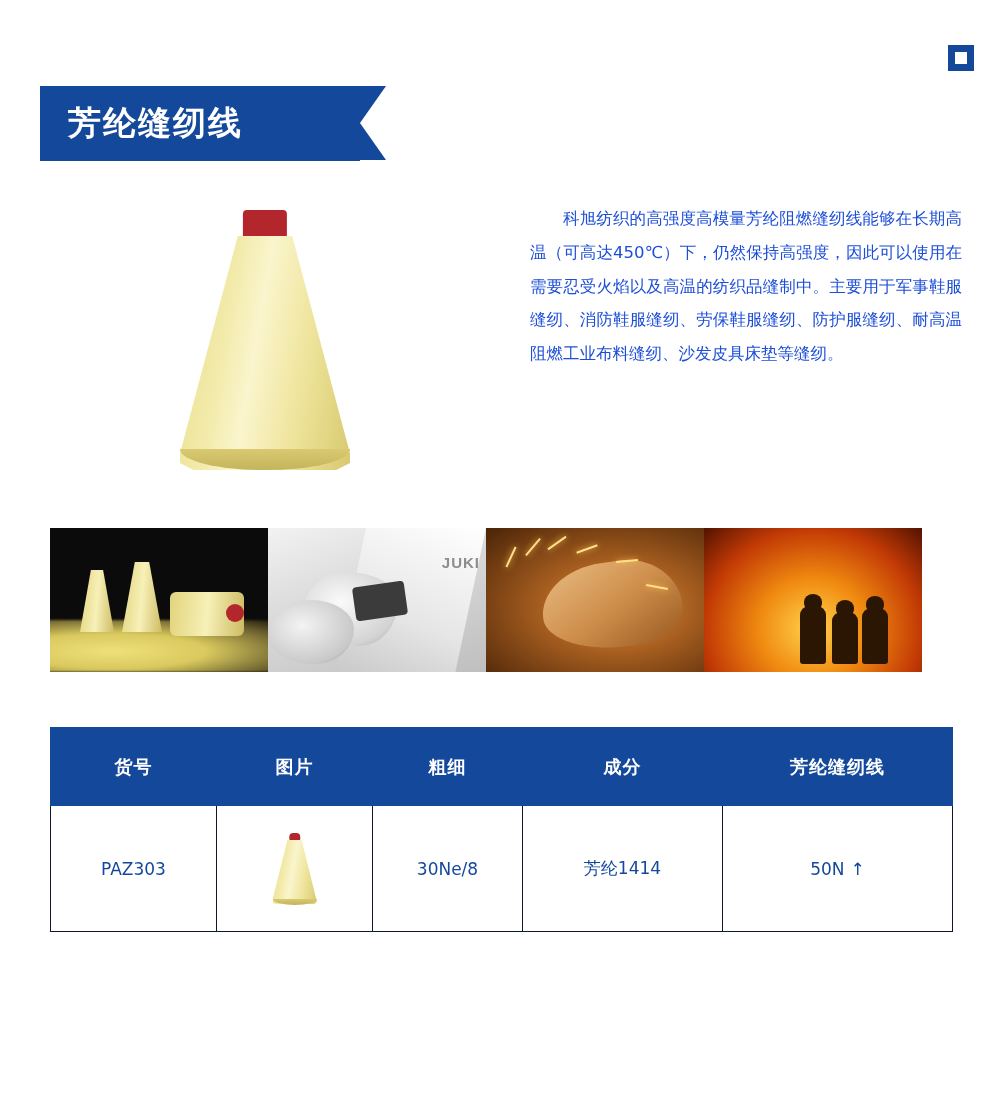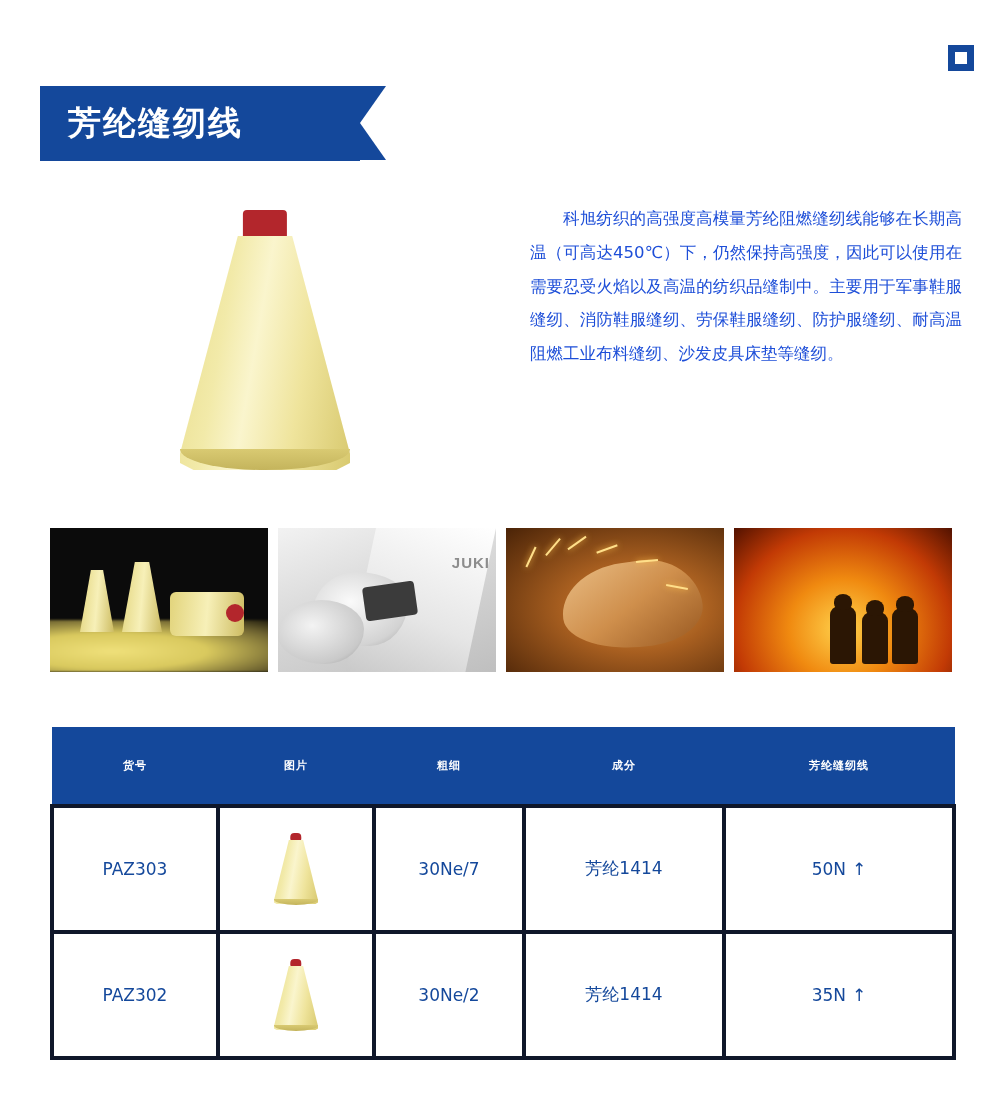--- a/index.html
+++ b/index.html
@@ -154,21 +154,20 @@
   }
 
   
   .photo-strip {
     position: absolute;
     left: 50px;
     top: 528px;
     width: 902px;
     height: 144px;
     display: flex;
-    gap: 10px;
   }
   .photo {
     width: 218px;
     height: 144px;
     overflow: hidden;
     position: relative;
   }
 
   
   .ph1 { background: #0b0b0b; }
@@ -244,29 +243,29 @@
     position: absolute;
     left: 50px;
     top: 727px;
     width: 902px;
     border-collapse: collapse;
     table-layout: fixed;
   }
   .spec-table th {
     background: #14489b;
     color: #ffffff;
-    font-size: 11px;
+    font-size: 18px;
     font-weight: bold;
     height: 78px;
     border: 1px solid #14489b;
     letter-spacing: 1px;
     font-family: Liberation Sans, sans-serif;
   }
   .spec-table td {
-    border: 4px solid #0f172a;
+    border: 1px solid #0f172a;
     height: 126px;
     text-align: center;
     vertical-align: middle;
     font-size: 17px;
     color: #14489b;
     font-family: "DejaVu Sans", "Liberation Sans", sans-serif;
   }
   .col-code  { width: 166px; }
   .col-img   { width: 156px; }
   .col-size  { width: 150px; }
@@ -355,35 +354,20 @@
   <tbody>
     <tr>
       <td>PAZ303</td>
       <td>
         <div class="cone cone-small">
           <div class="cap"></div>
           <div class="body"></div>
           <div class="base"></div>
         </div>
       </td>
-      <td>30Ne/7</td>
+      <td>30Ne/8</td>
       <td>芳纶1414</td>
       <td>
         <span>50N</span><span class="arrow-up">↑</span>
       </td>
     </tr>
-    <tr>
-      <td>PAZ302</td>
-      <td>
-        <div class="cone cone-small">
-          <div class="cap"></div>
-          <div class="body"></div>
-          <div class="base"></div>
-        </div>
-      </td>
-      <td>30Ne/2</td>
-      <td>芳纶1414</td>
-      <td>
-        <span>35N</span><span class="arrow-up">↑</span>
-      </td>
-    </tr>
   </tbody>
 </table>
 
 </body></html>

